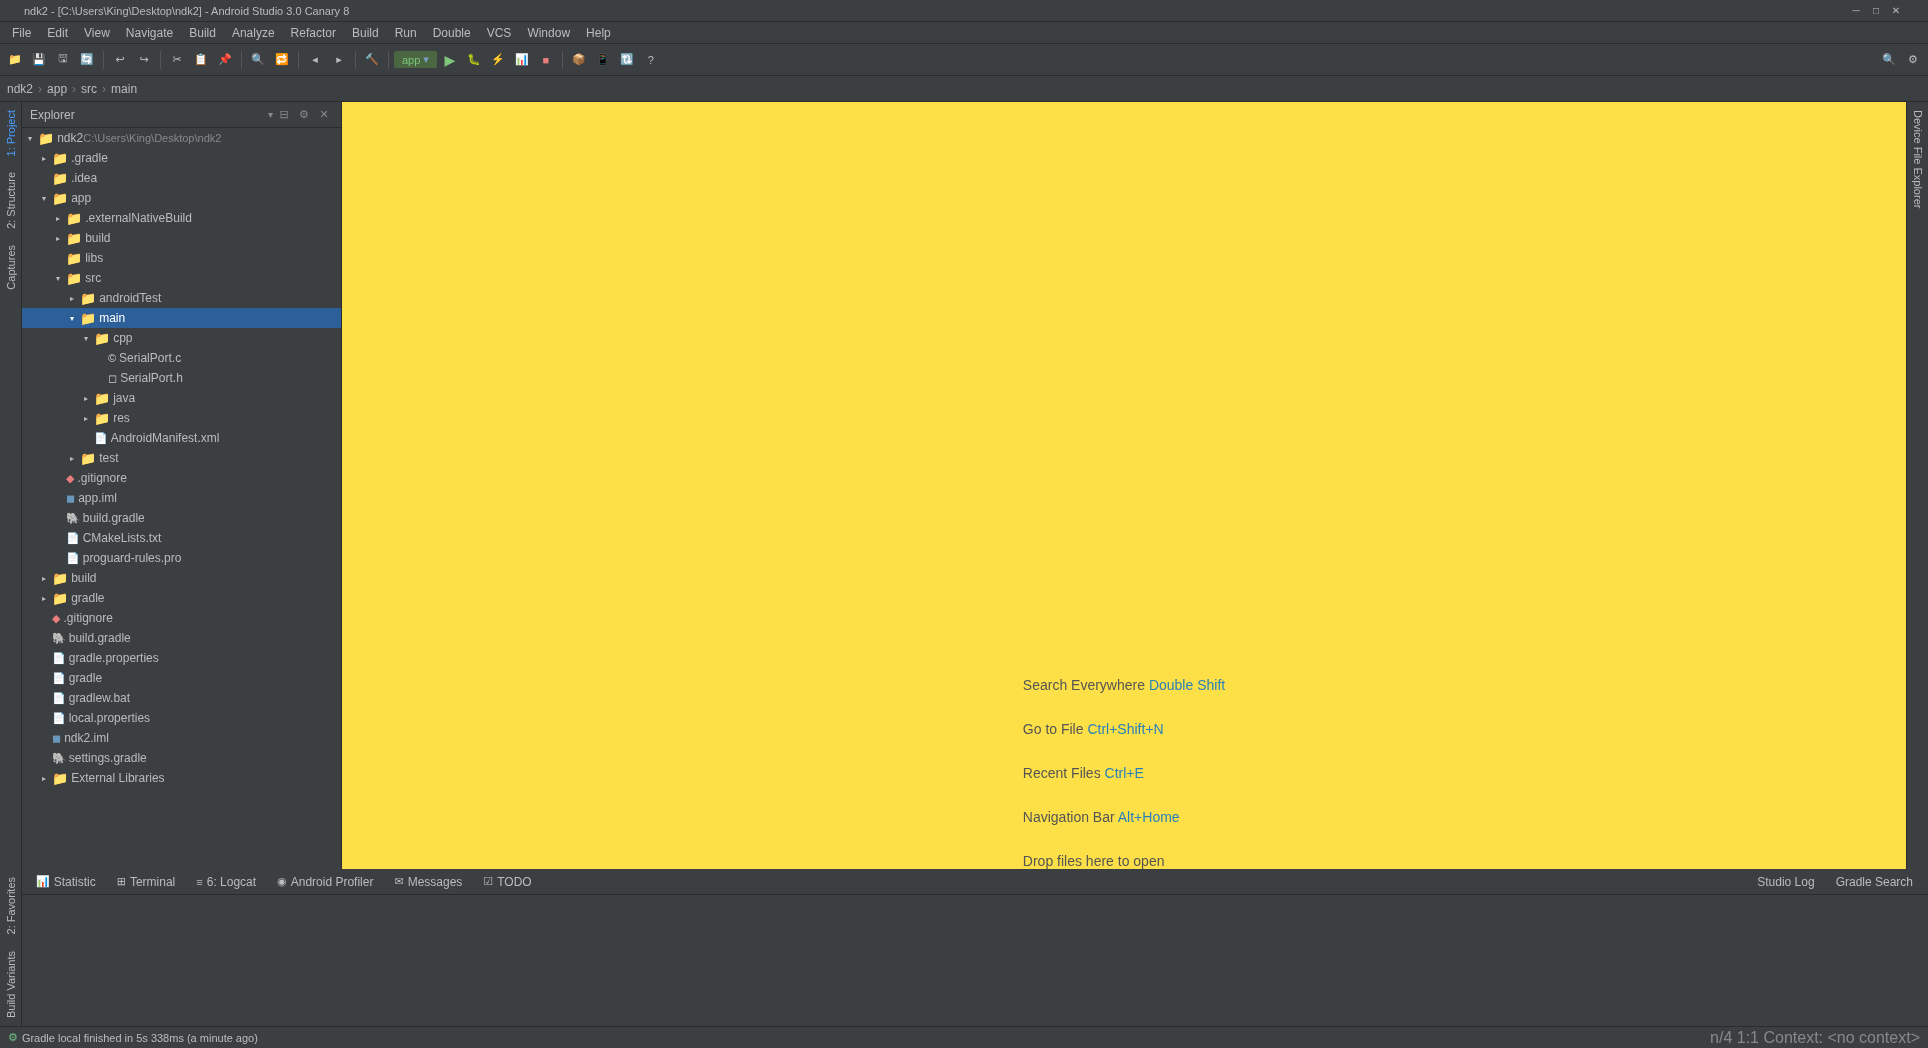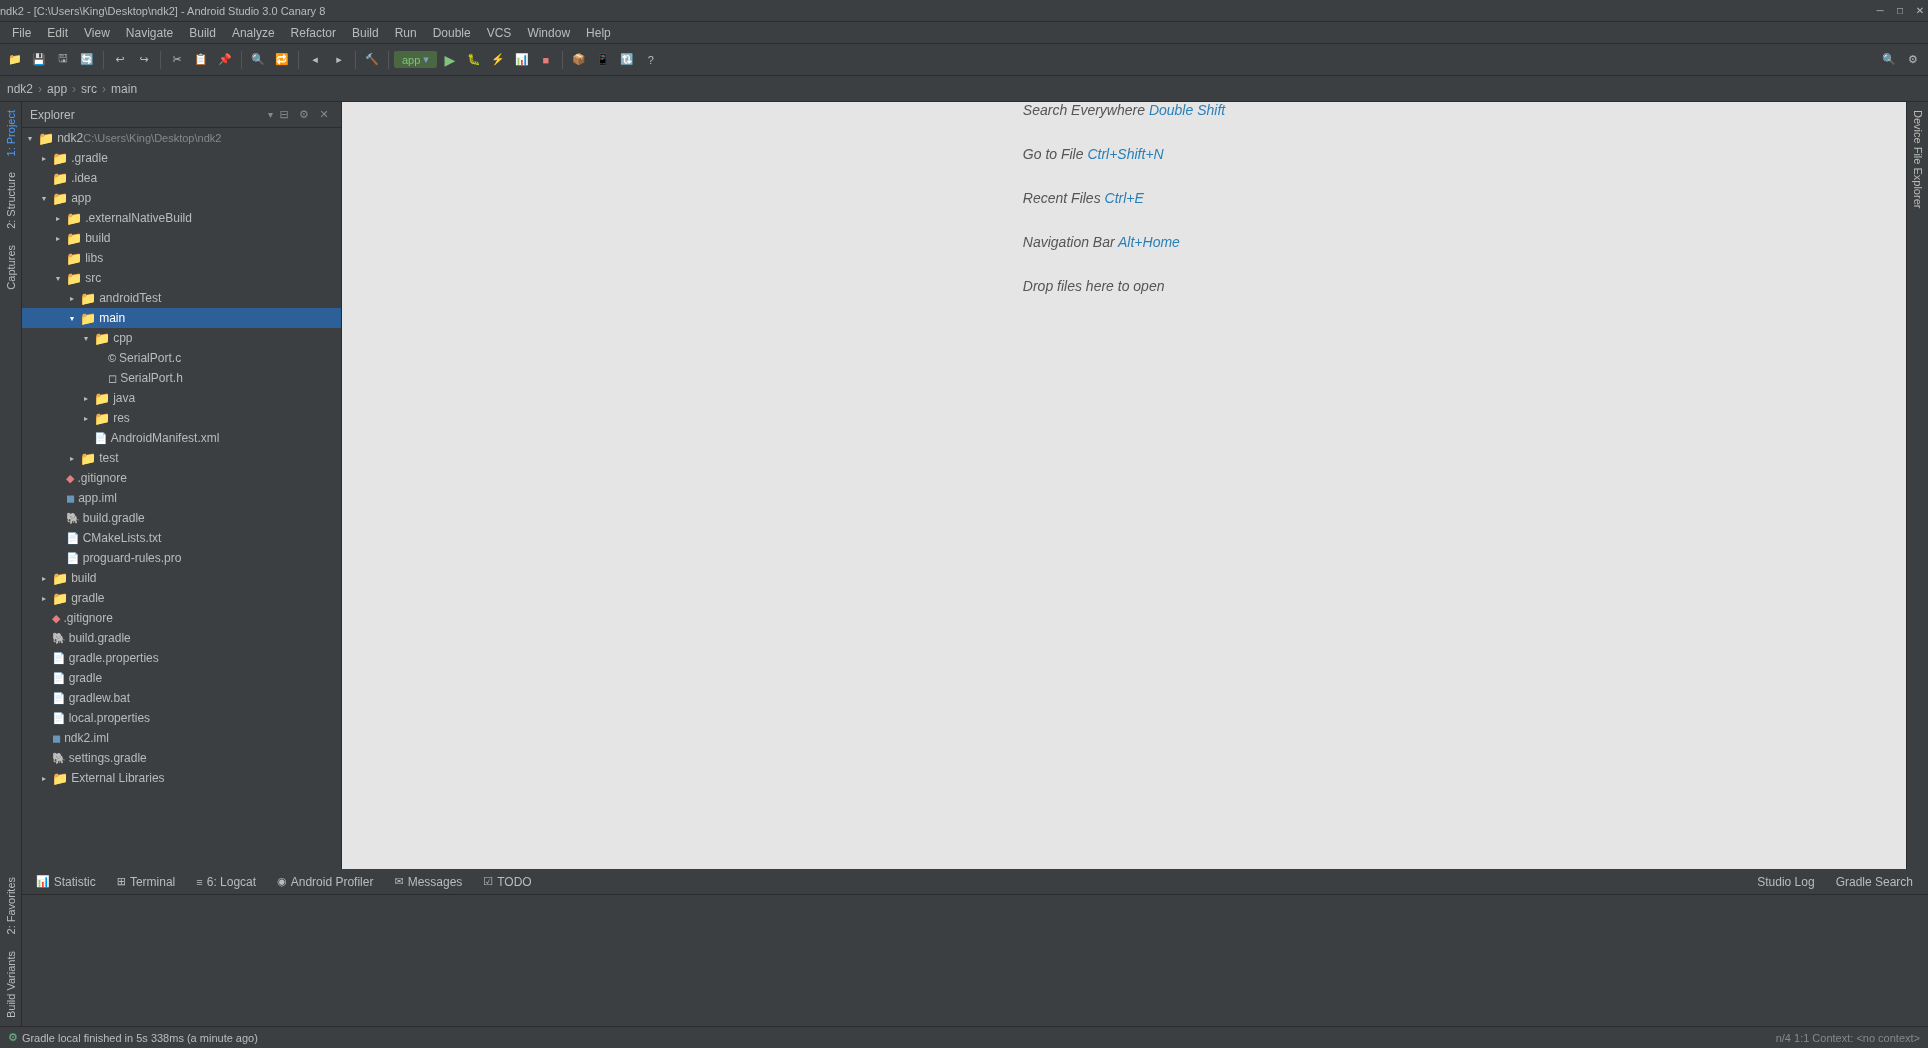--- a/index.html
+++ b/index.html
@@ -15,21 +15,21 @@
       flex-direction: column;
     }
 
     
     #title-bar {
       background: #3c3f41;
       height: 22px;
       display: flex;
       align-items: center;
       justify-content: space-between;
-      padding: 0 0;
+      padding: 0 24px;
       border-bottom: 1px solid #2b2b2b;
       flex-shrink: 0;
     }
     #title-text {
       color: #bbbbbb;
       font-size: 11px;
     }
     #window-controls {
       display: flex;
       gap: 4px;
@@ -226,26 +226,25 @@
       flex-shrink: 0;
     }
     .tree-icon {
       margin-right: 3px;
       flex-shrink: 0;
     }
 
     
     #editor-area {
       flex: 1;
-      background: #e5e5e5;
-      display: flex;
-      align-items: flex-start;
+      background: #fde047;
+      display: flex;
+      align-items: flex-end;
       justify-content: center;
       position: relative;
-      font-style: italic;
     }
     #editor-hints {
       display: flex;
       flex-direction: column;
       gap: 28px;
       align-items: flex-start;
     }
     .hint-line {
       font-size: 14px;
       color: #555;
@@ -306,21 +305,21 @@
       display: flex;
       align-items: center;
       gap: 4px;
       font-size: 11px;
       color: #bbbbbb;
     }
     #status-right {
       display: flex;
       align-items: center;
       gap: 8px;
-      font-size: 11px;
+      font-size: 16px;
       color: #888;
     }
 
     
     #bottom-left-tabs {
       width: 22px;
       background: #3c3f41;
       display: flex;
       flex-direction: column;
       align-items: center;

